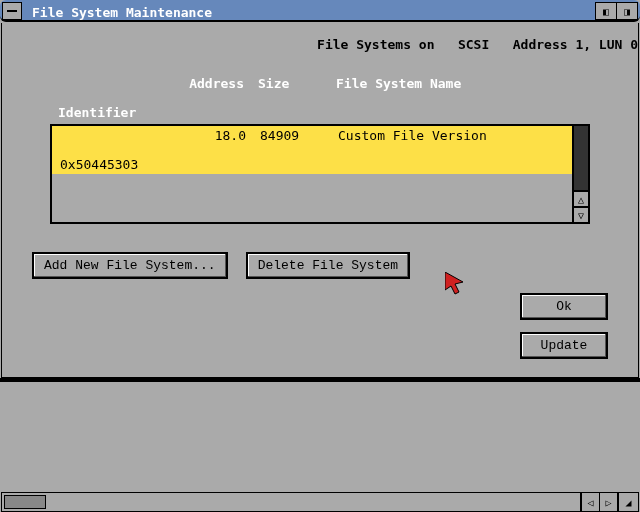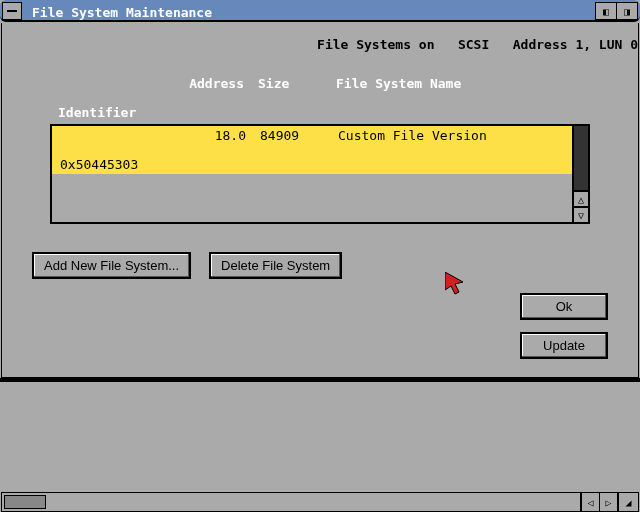--- a/index.html
+++ b/index.html
@@ -110,21 +110,21 @@
   .btn-row {
     display: flex;
     gap: 18px;
     margin: 28px 30px 0 30px;
   }
   .btn {
     background: #aaa;
     border: 2px solid #000;
     box-shadow: inset -1px -1px 0 #555, inset 1px 1px 0 #fff;
     padding: 4px 10px;
-    font-family: Liberation Sans, sans-serif;
+    font-family: Liberation Mono, monospace;
     font-size: 13px;
     color: #000;
     cursor: pointer;
     white-space: nowrap;
   }
   .okcancel {
     position: absolute;
     right: 30px;
     bottom: 18px;
     display: flex;

